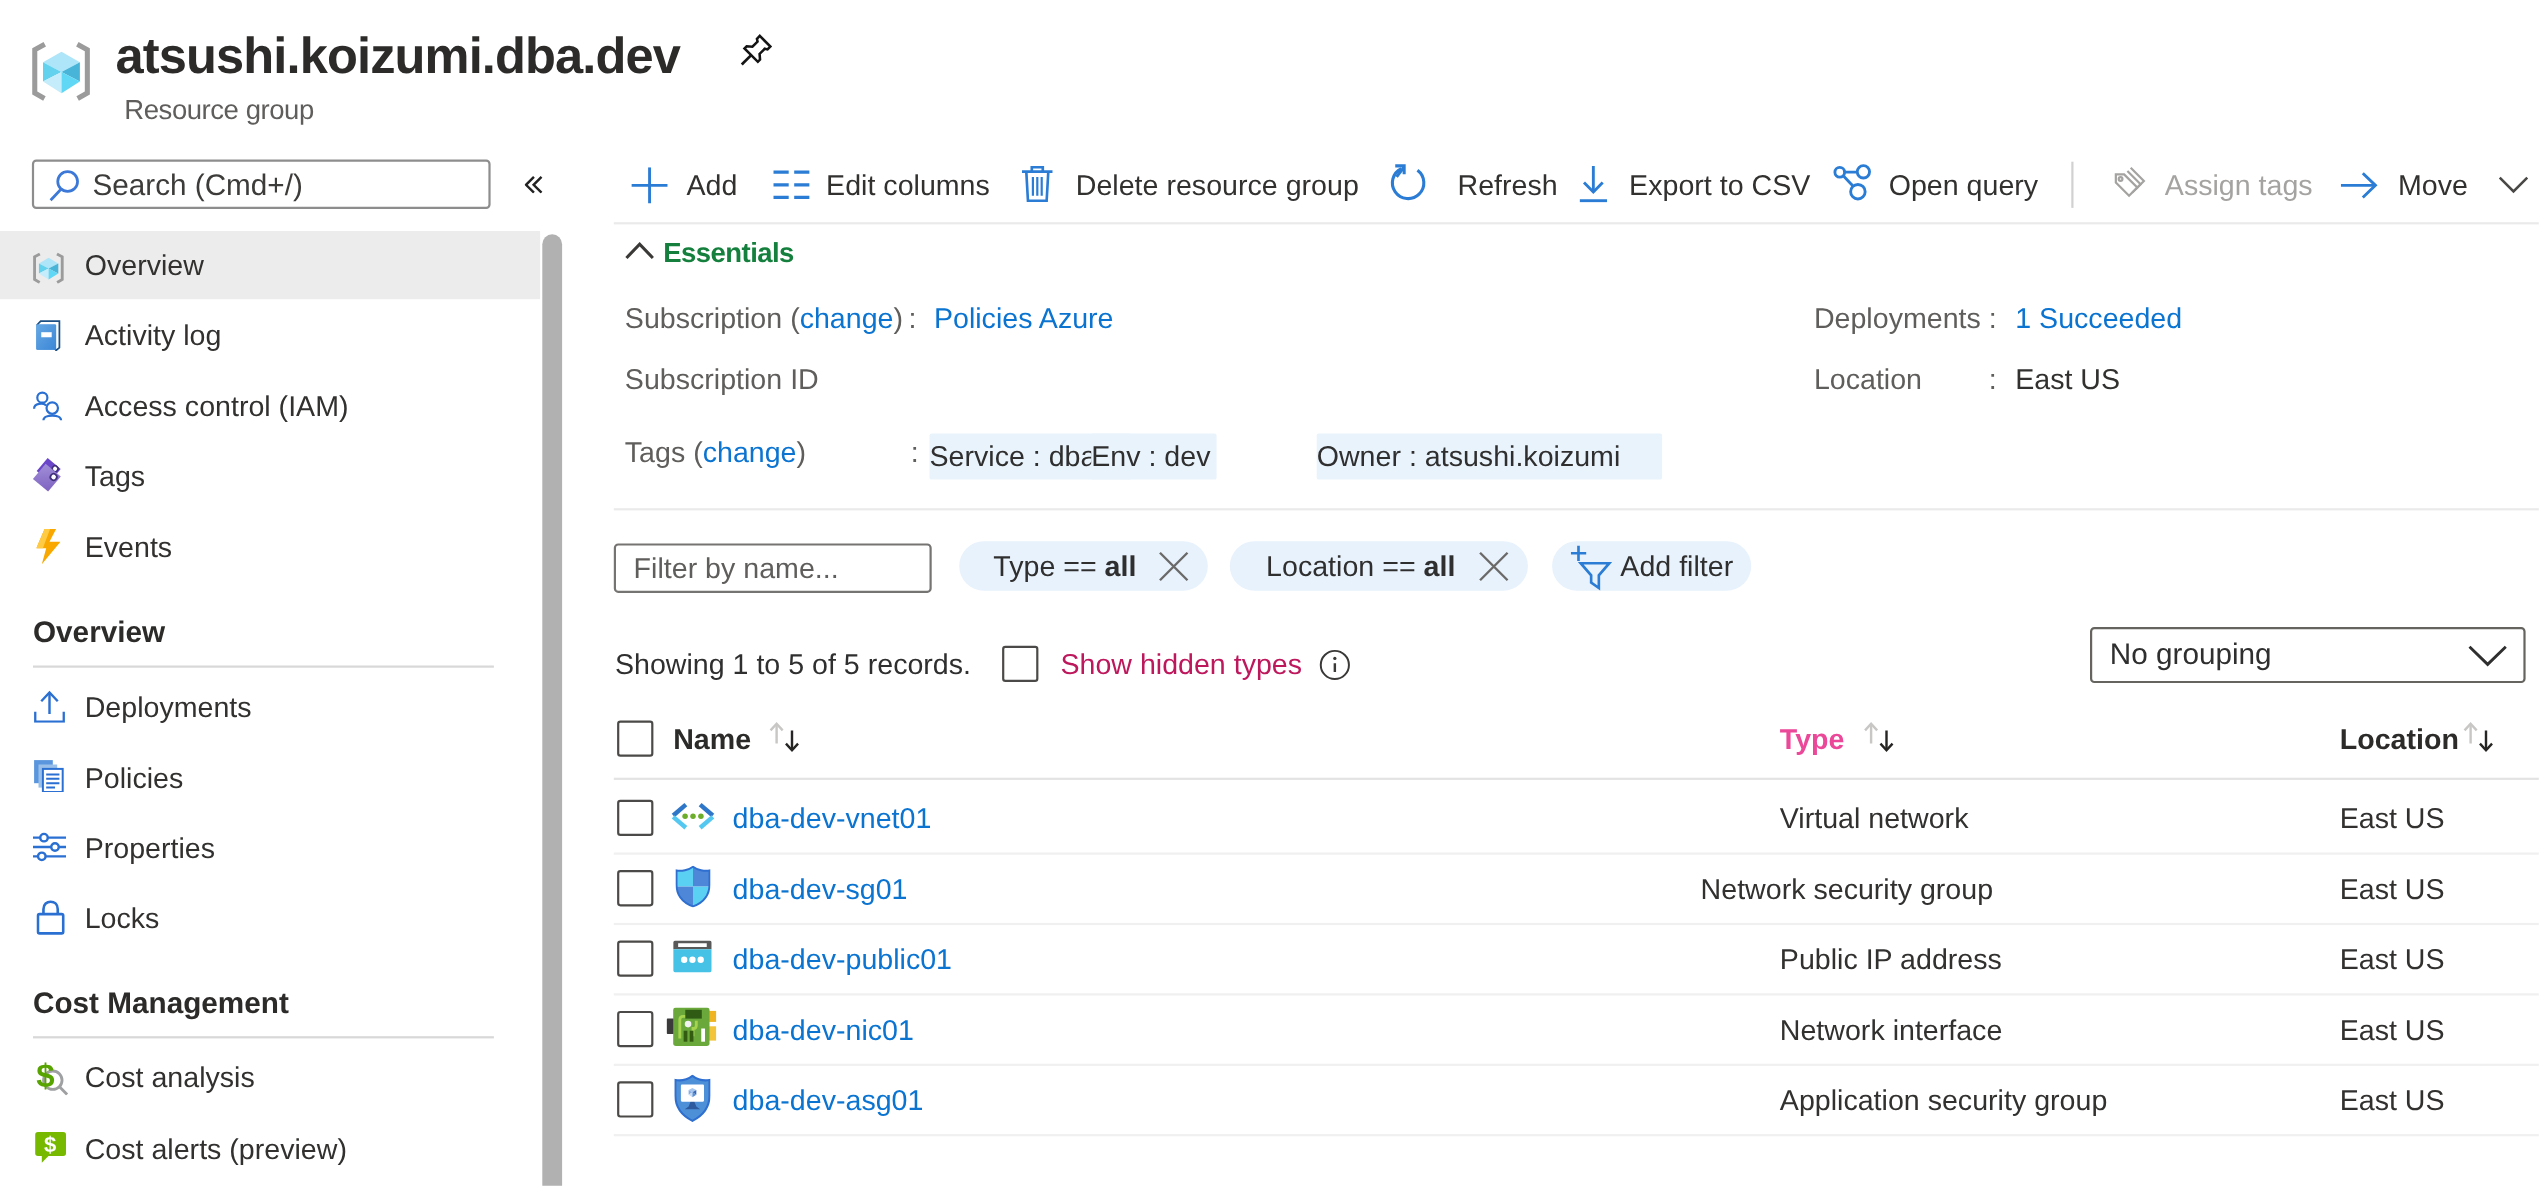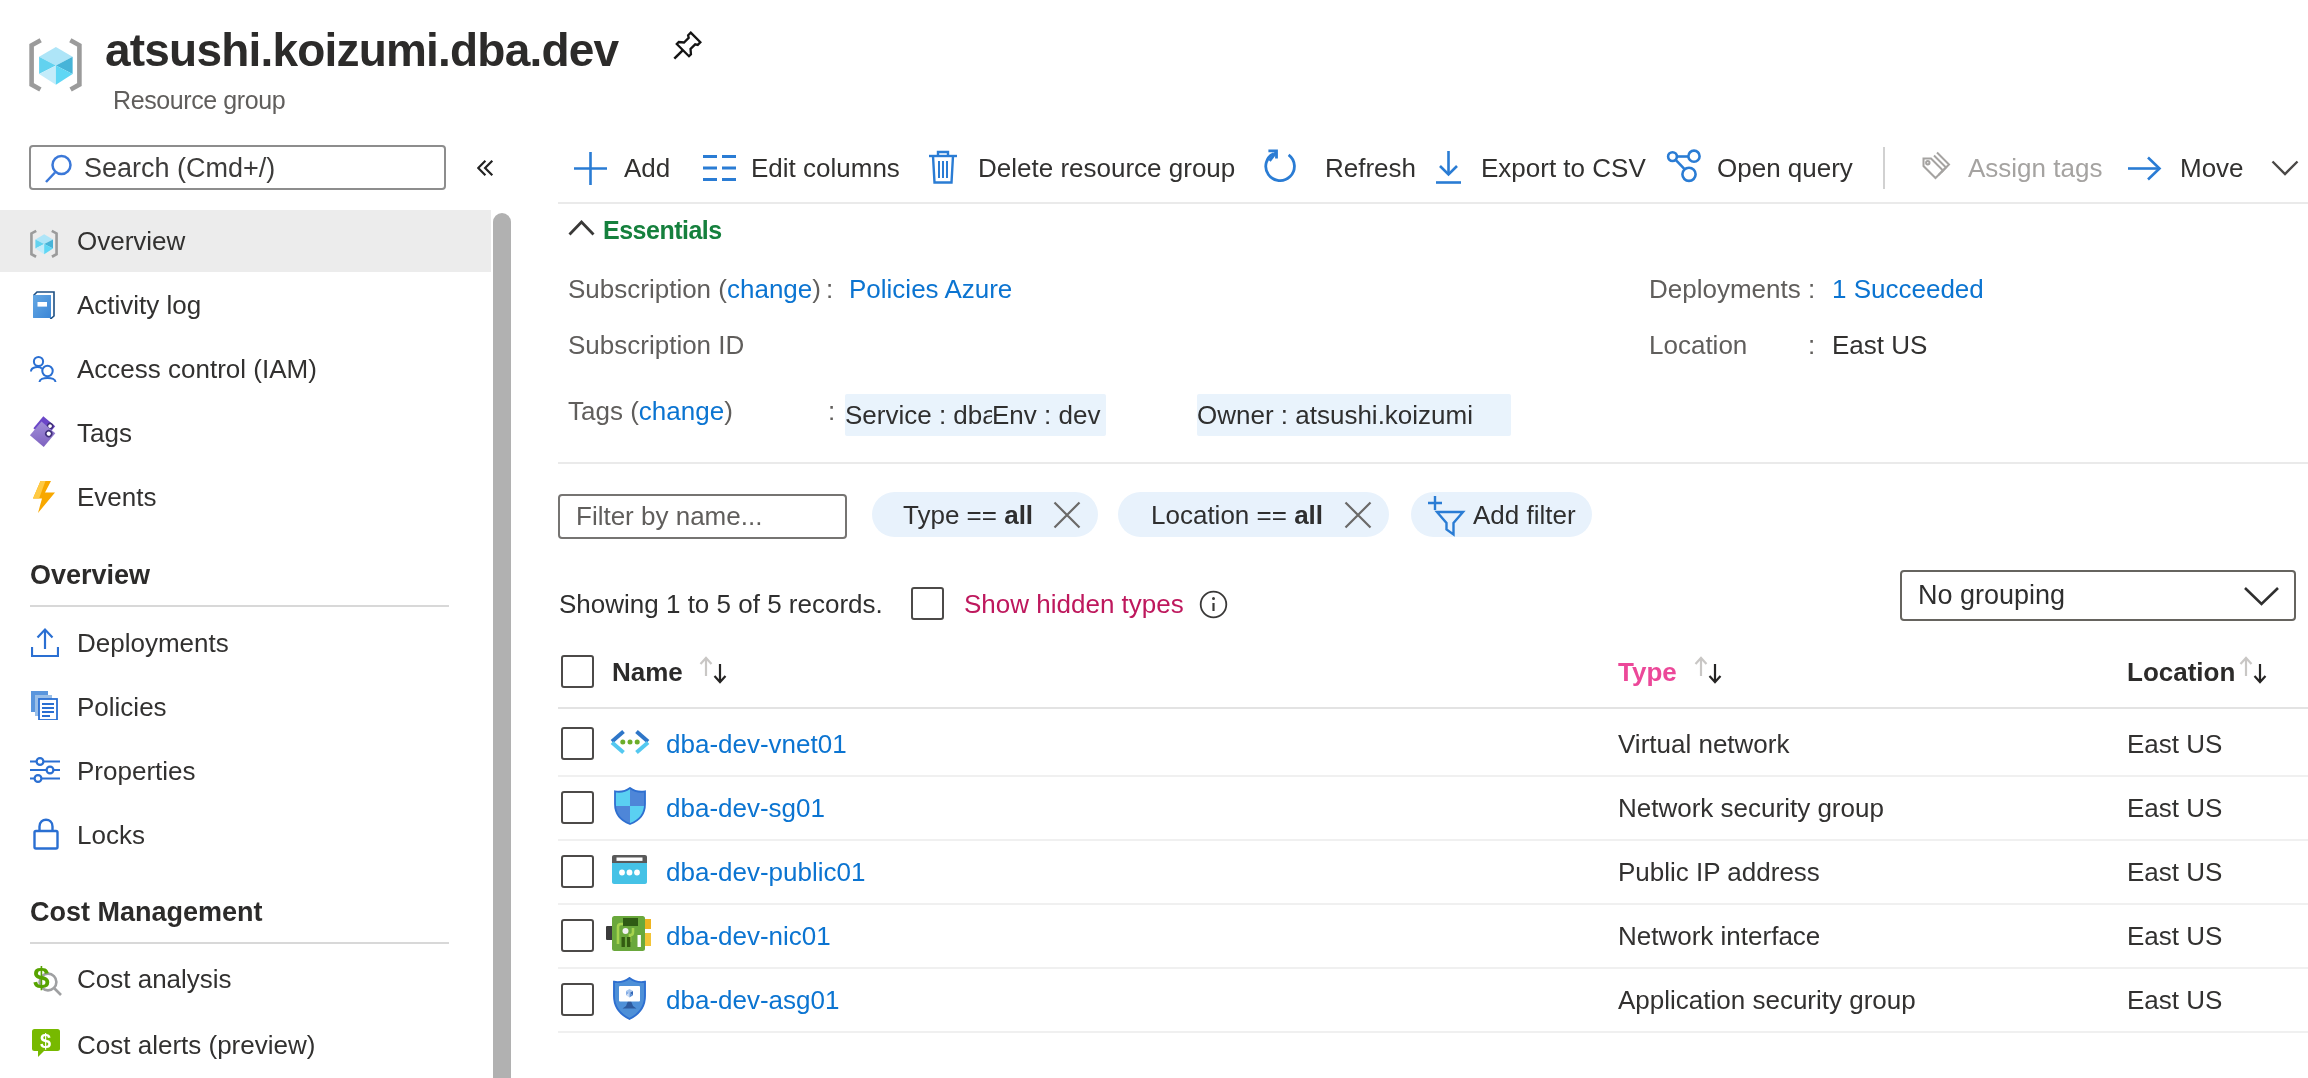--- a/index.html
+++ b/index.html
@@ -409,21 +409,21 @@
     <g clip-path="url(#shieldclip)">
       <rect x="0" y="0" width="16" height="19" fill="#5ad0f2"></rect>
       <rect x="16" y="0" width="16" height="19" fill="#4e86d8"></rect>
       <rect x="0" y="19" width="16" height="19" fill="#4e86d8"></rect>
       <rect x="16" y="19" width="16" height="19" fill="#5ad0f2"></rect>
     </g>
     <path d="M16 1 C20 4 26.5 5.2 31 4.4 V17 C31 27.5 24.5 33.8 16 37 C7.5 33.8 1 27.5 1 17 V4.4 C5.5 5.2 12 4 16 1 Z" fill="none" stroke="#2e6fd0" stroke-width="1.8"></path>
   </svg>
   </div>
   <div class="t blue" style="left:666px;top:790px;font-size:26px">dba-dev-sg01</div>
-  <div class="t" style="left:1618px;top:790px;font-size:26px">Network security group</div>
+  <div class="t" style="left:1546px;top:790px;font-size:26px">Network security group</div>
   <div class="t" style="left:2127px;top:790px;font-size:26px">East US</div>
   <div class="hline" style="left:558px;top:839px;width:1750px;background:#f0f0f0"></div>
 
   <div class="cb" style="left:561px;top:855px"></div>
   <div class="abs" id="ic-pip" style="left:612px;top:855px">
   <svg width="35" height="29" viewBox="0 0 35 29">
     <path d="M2 0 H33 C34.1 0 35 0.9 35 2 V8 H0 V2 C0 0.9 0.9 0 2 0 Z" fill="#595959"></path>
     <rect x="4.5" y="2.5" width="26" height="3.4" fill="#fff"></rect>
     <path d="M0 8 H35 V27 C35 28.1 34.1 29 33 29 H2 C0.9 29 0 28.1 0 27 Z" fill="#45c2e6"></path>
     <circle cx="10" cy="17.5" r="2.9" fill="#fff"></circle>

